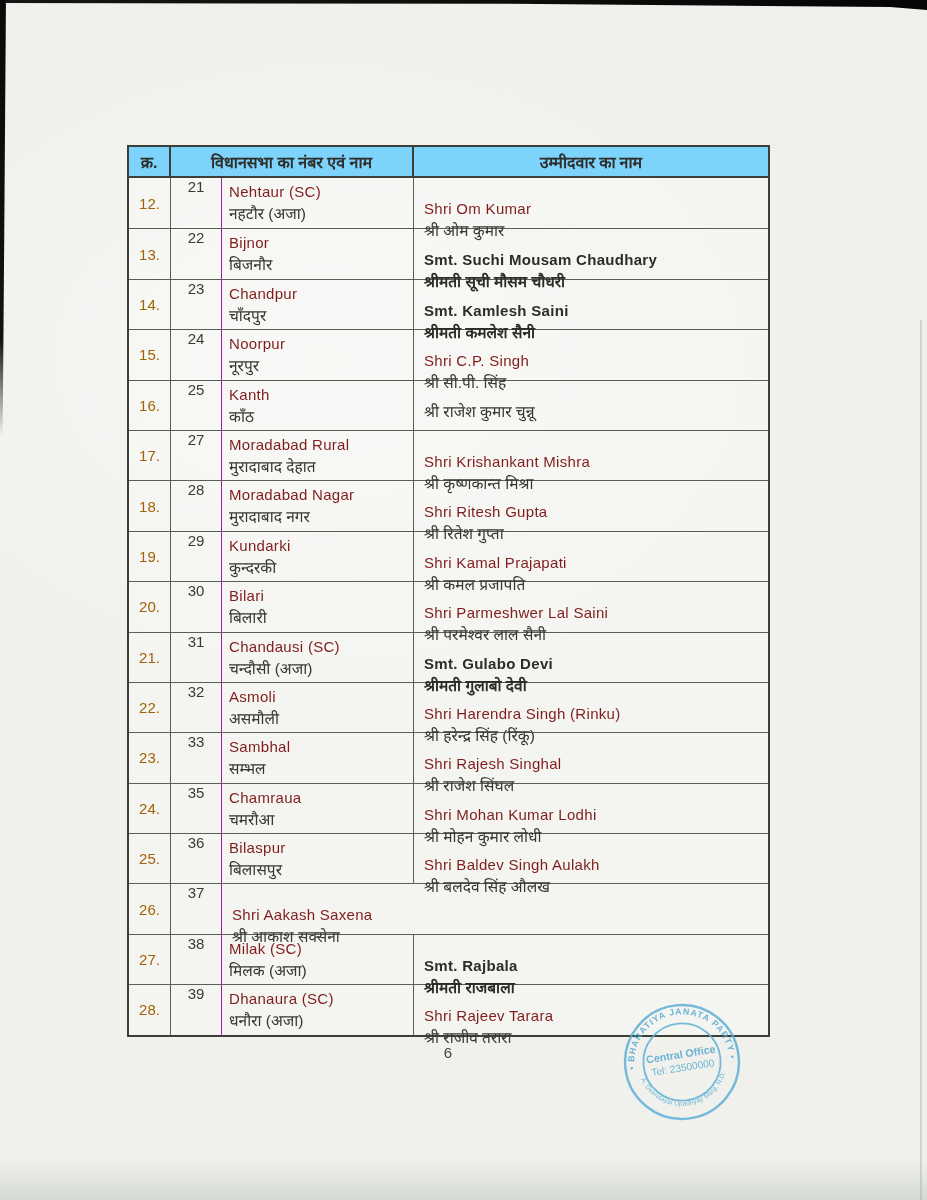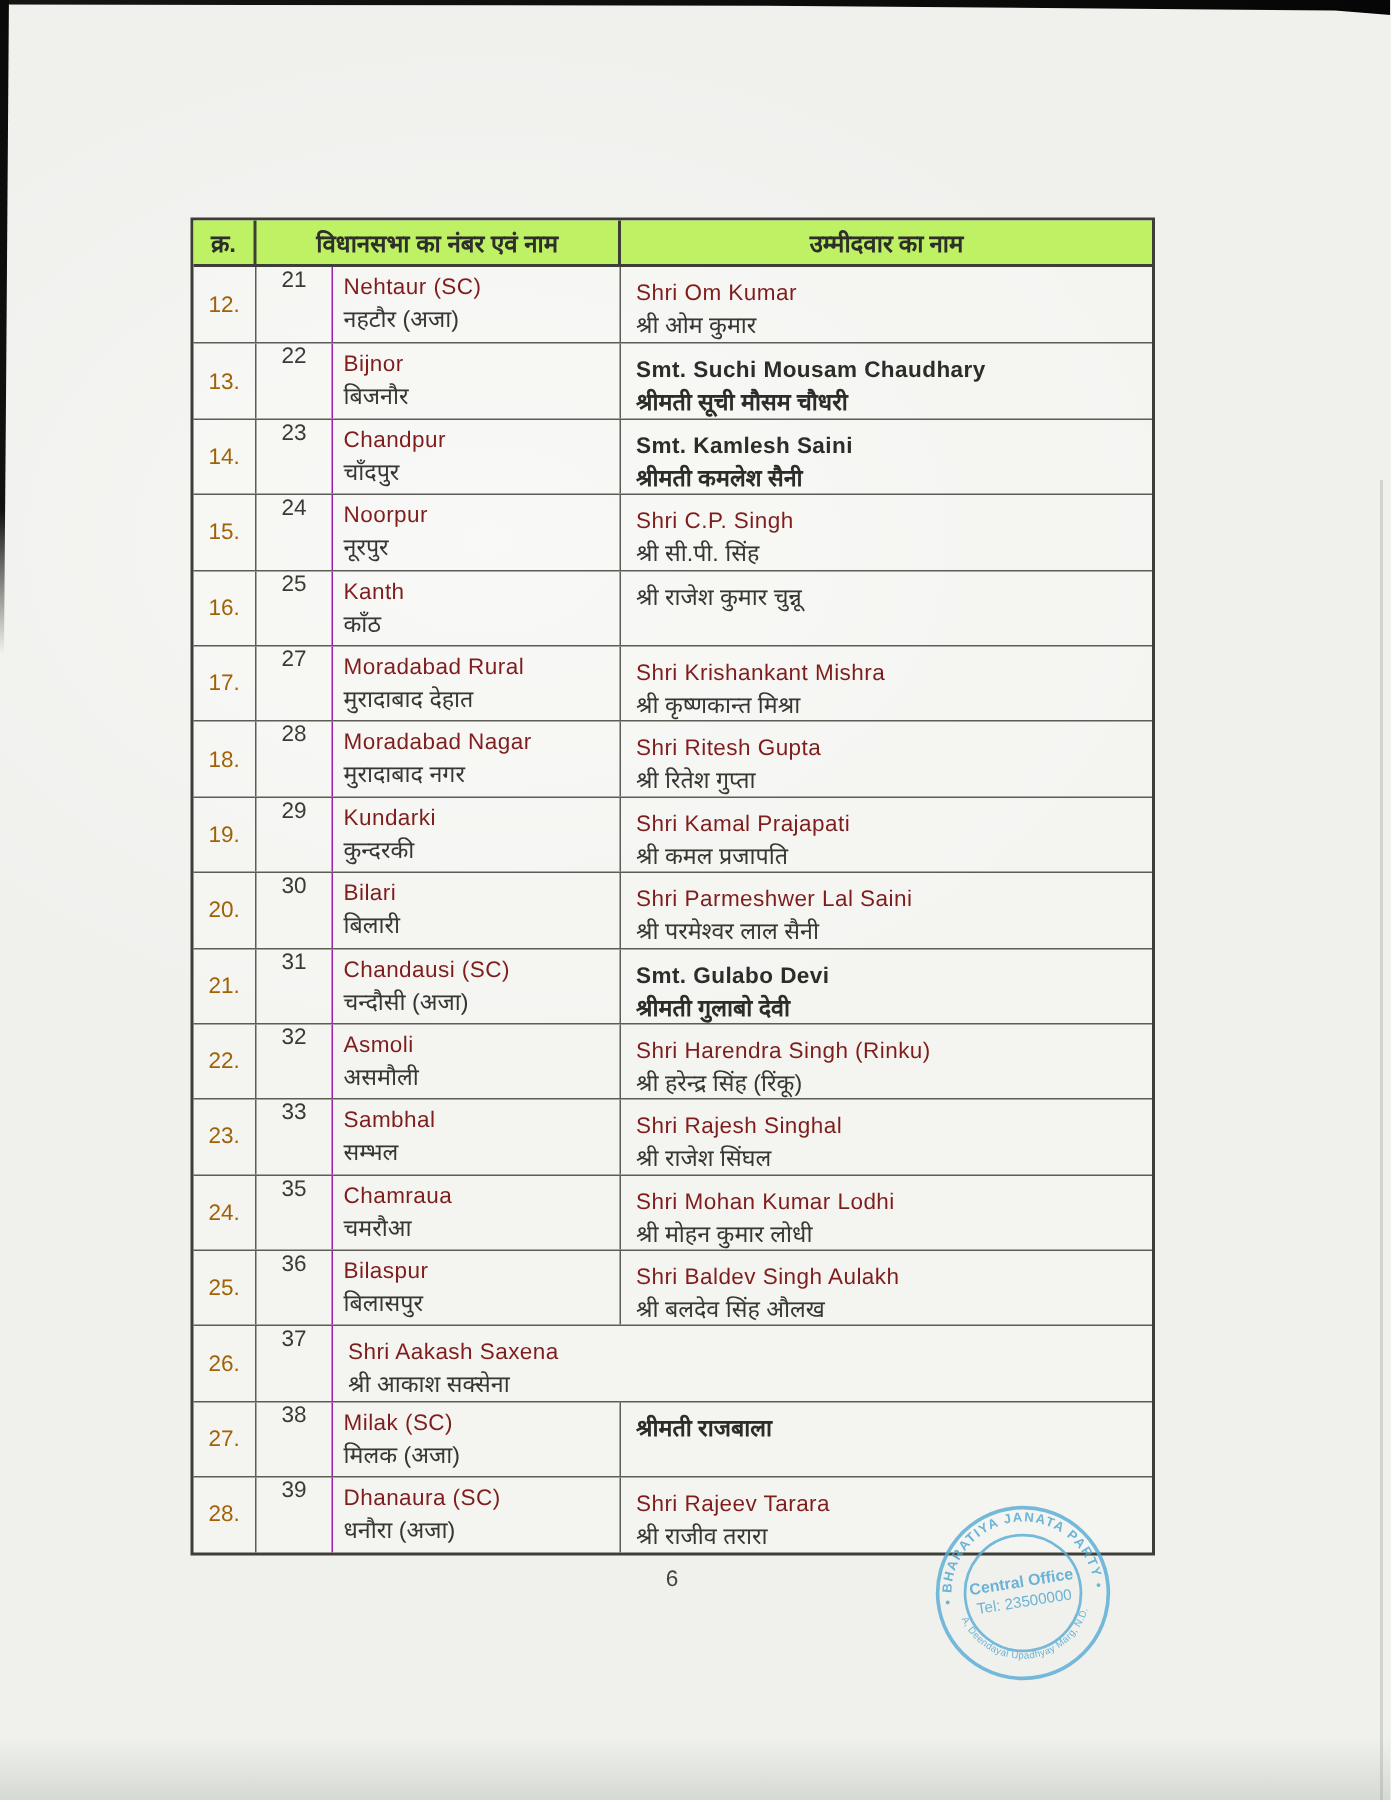--- a/index.html
+++ b/index.html
@@ -32,21 +32,21 @@
   }
 
   
   .doc-table{
     position:absolute;left:127px;top:145px;width:643px;
     border:2px solid #3e3e38;box-sizing:border-box;
     background:rgba(252,253,250,.35);
   }
   .thead{
     display:flex;height:29px;align-items:center;
-    background:#bef264;border-bottom:2px solid #3e3e38;
+    background:#7dd3fc;border-bottom:2px solid #3e3e38;
   }
   .thead .hcell{
     display:flex;align-items:center;justify-content:center;
     height:100%;box-sizing:border-box;
     font-weight:bold;font-size:16px;color:#2e2e2a;
   }
   .h-serial{width:42px;border-right:2px solid #3e3e38;}
   .h-const{width:243px;border-right:2px solid #3e3e38;text-align:center;}
   .h-cand{flex:1;font-family:Liberation Serif, serif;}
 
@@ -63,21 +63,21 @@
   }
   .c-num{
     width:51px;border-right:1px solid #a21caf;
     display:flex;align-items:flex-start;justify-content:center;
     font-size:15px;color:#3a3a36;
   }
   .c-const{
     width:192px;border-right:1px solid #5d5d55;
     padding:3px 4px 0 7px;
   }
-  .c-cand{flex:1;padding:7px 4px 0 10px;}
+  .c-cand{flex:1;padding:20px 4px 0 10px;}
   .en{font-size:15px;line-height:22px;color:#7f1d1d;letter-spacing:.3px;white-space:nowrap;}
   .hi{font-size:15.5px;line-height:22px;color:#363632;white-space:nowrap;}
   .row.bold-candidate .c-cand .en,
   .row.bold-candidate .c-cand .hi{font-weight:bold;color:#2c2c28;}
 
   .page-number{
     position:absolute;left:428px;top:1044px;width:40px;text-align:center;
     font-size:15px;color:#45453f;
   }
 
@@ -342,20 +342,21 @@
       <span>27.</span>
     </div>
     <div class="cell c-num">
       <span>38</span>
     </div>
     <div class="cell c-const">
       <div class="en">Milak (SC)</div>
       <div class="hi">मिलक (अजा)</div>
     </div>
     <div class="cell c-cand">
+      <div class="en">Smt. Rajbala</div>
       <div class="hi">श्रीमती राजबाला</div>
     </div>
   </div>
       <div class="row">
     <div class="cell c-serial">
       <span>28.</span>
     </div>
     <div class="cell c-num">
       <span>39</span>
     </div>

